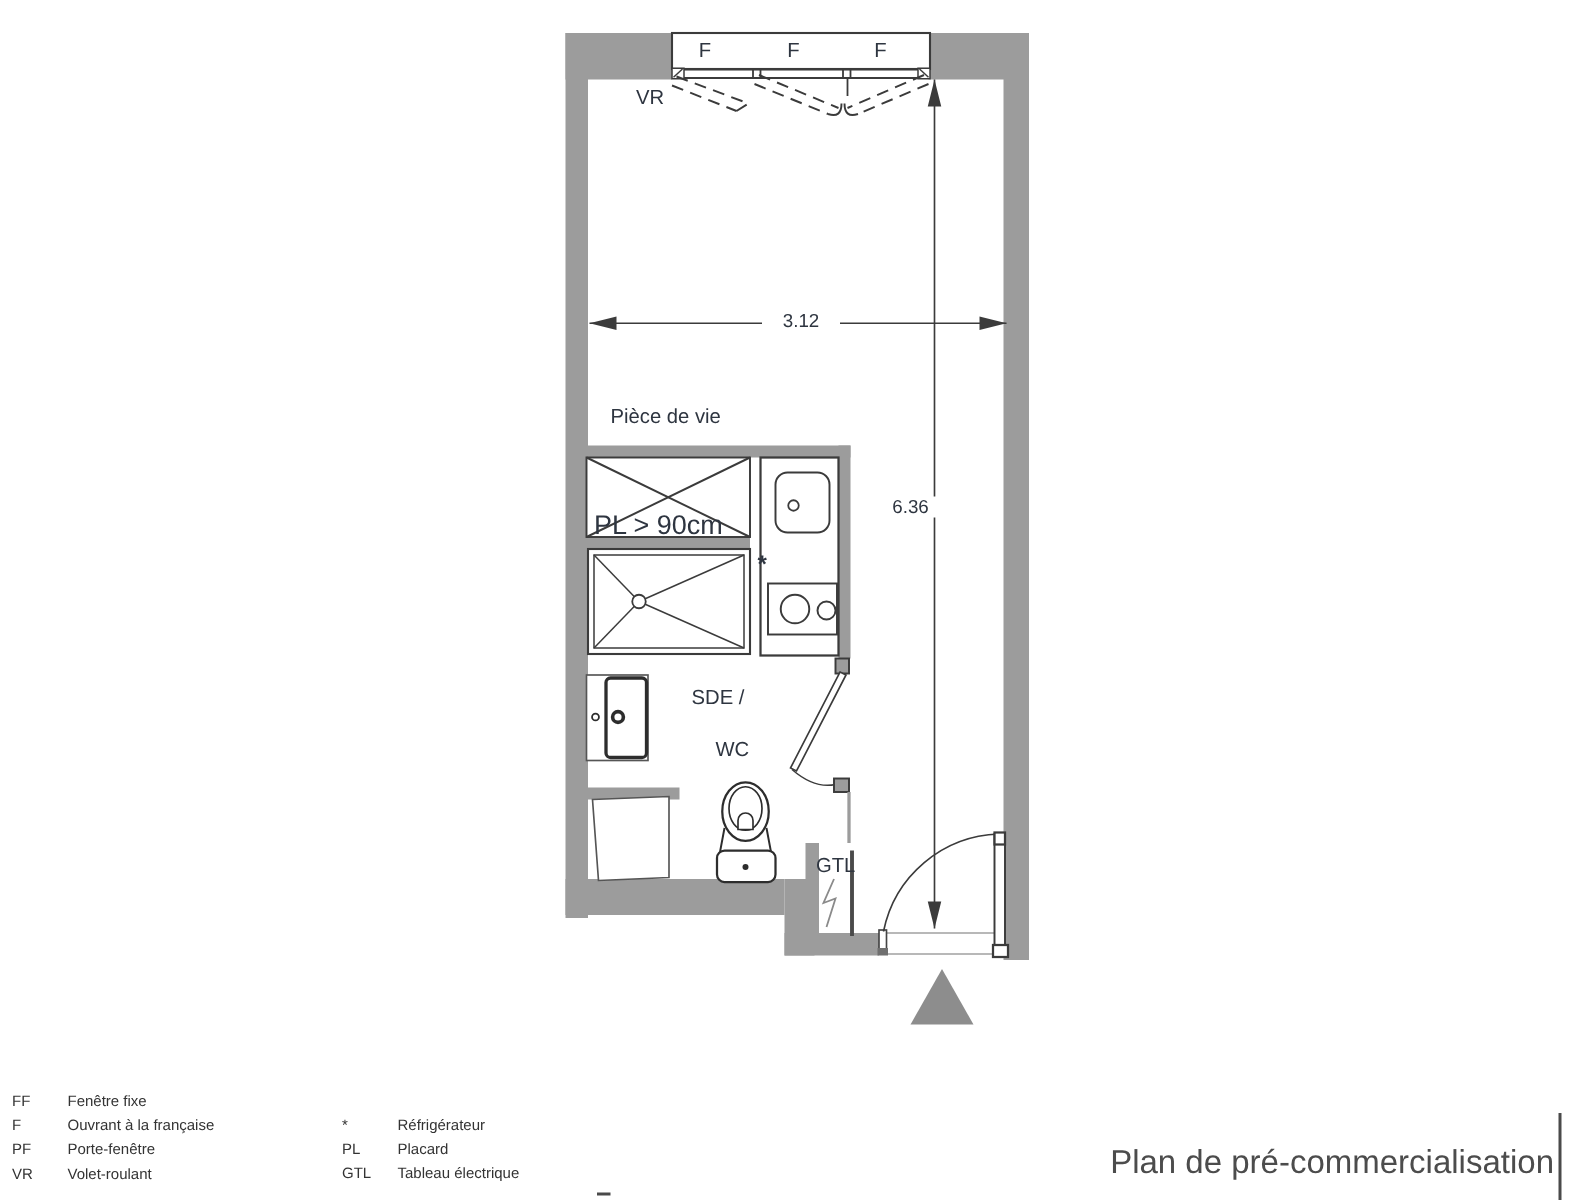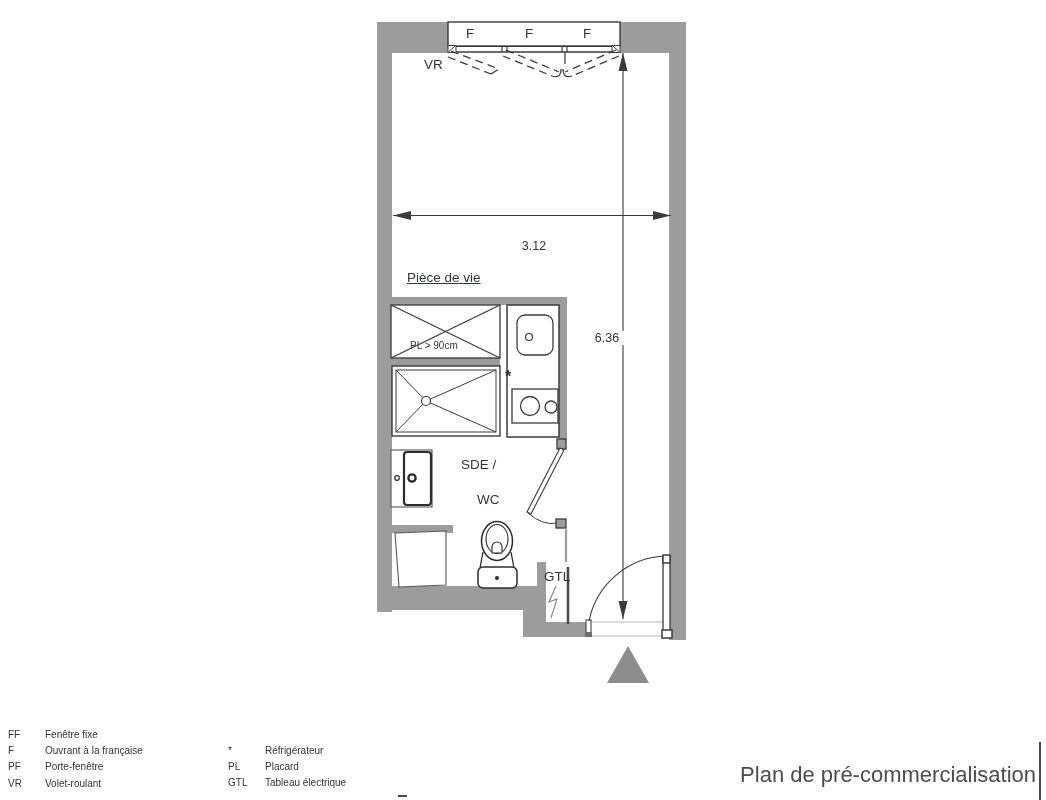--- a/index.html
+++ b/index.html
@@ -1,21 +1,21 @@
 <!DOCTYPE html>
 <html><head>
 <meta charset="utf-8">
 <style>
   html,body{margin:0;padding:0;background:#ffffff;}
   #canvas{position:relative;width:1046px;height:800px;background:#fff;overflow:hidden;
           font-family:"Liberation Sans",sans-serif;color:#2e3540;}
   #plan-svg{position:absolute;left:0;top:0;}
   .lbl{position:absolute;white-space:nowrap;color:#2e3540;}
   .lbl-13{font-size:13.5px;}
-  .lbl-12{font-size:10px;margin-left:14px;}
+  .lbl-12{font-size:18px;}
   .dim{background:#ffffff;text-align:center;font-size:12.5px;padding:0 2px;}
   .f-lbl{width:24px;text-align:center;font-size:13.5px;}
   .fridge{font-size:16px;font-weight:bold;}
   
   .legend{position:absolute;font-size:10px;line-height:16.2px;color:#333333;}
   .legend-row{display:flex;}
   .legend-abbr{display:inline-block;width:37px;flex:0 0 37px;}
   .legend-label{display:inline-block;}
   #legend-col1{left:8px;top:727px;}
   #legend-col2{left:228px;top:743px;}
@@ -154,24 +154,24 @@
       <polygon points="623,53 618.5,71 627.5,71" fill="#3b3b3b" stroke="none"></polygon>
       <polygon points="623,619 618.5,601 627.5,601" fill="#3b3b3b" stroke="none"></polygon>
     </g>
   </svg>
 
   <div class="lbl f-lbl" style="left:458px;top:26px;">F</div>
   <div class="lbl f-lbl" style="left:517px;top:26px;">F</div>
   <div class="lbl f-lbl" style="left:575px;top:26px;">F</div>
   <div class="lbl lbl-13" style="left:424px;top:57px;">VR</div>
 
-  <div class="lbl dim" style="left:508px;top:207px;width:48px;margin-top:32px;">3.12</div>
+  <div class="lbl dim" style="left:508px;top:207px;width:48px;">3.12</div>
   <div class="lbl dim" style="left:583px;top:331px;width:44px;">6.36</div>
 
-  <div class="lbl lbl-13" style="left:407px;top:270px;text-decoration:underline;">Pièce de vie</div>
+  <div class="lbl lbl-13" style="left:407px;top:270px;">Pièce de vie</div>
   <div class="lbl lbl-12" style="left:396px;top:340px;">PL &gt; 90cm</div>
   <div class="lbl fridge" style="left:505px;top:368px;">*</div>
   <div class="lbl lbl-13" style="left:461px;top:457px;text-align:center;">SDE /</div>
   <div class="lbl lbl-13" style="left:477px;top:476px;margin-top:16px;">WC</div>
   <div class="lbl lbl-13" style="left:544px;top:569px;">GTL</div>
 
   <div class="legend" id="legend-col1">
     <div class="legend-row">
       <span class="legend-abbr">FF</span>
       <span class="legend-label">Fenêtre fixe</span>

